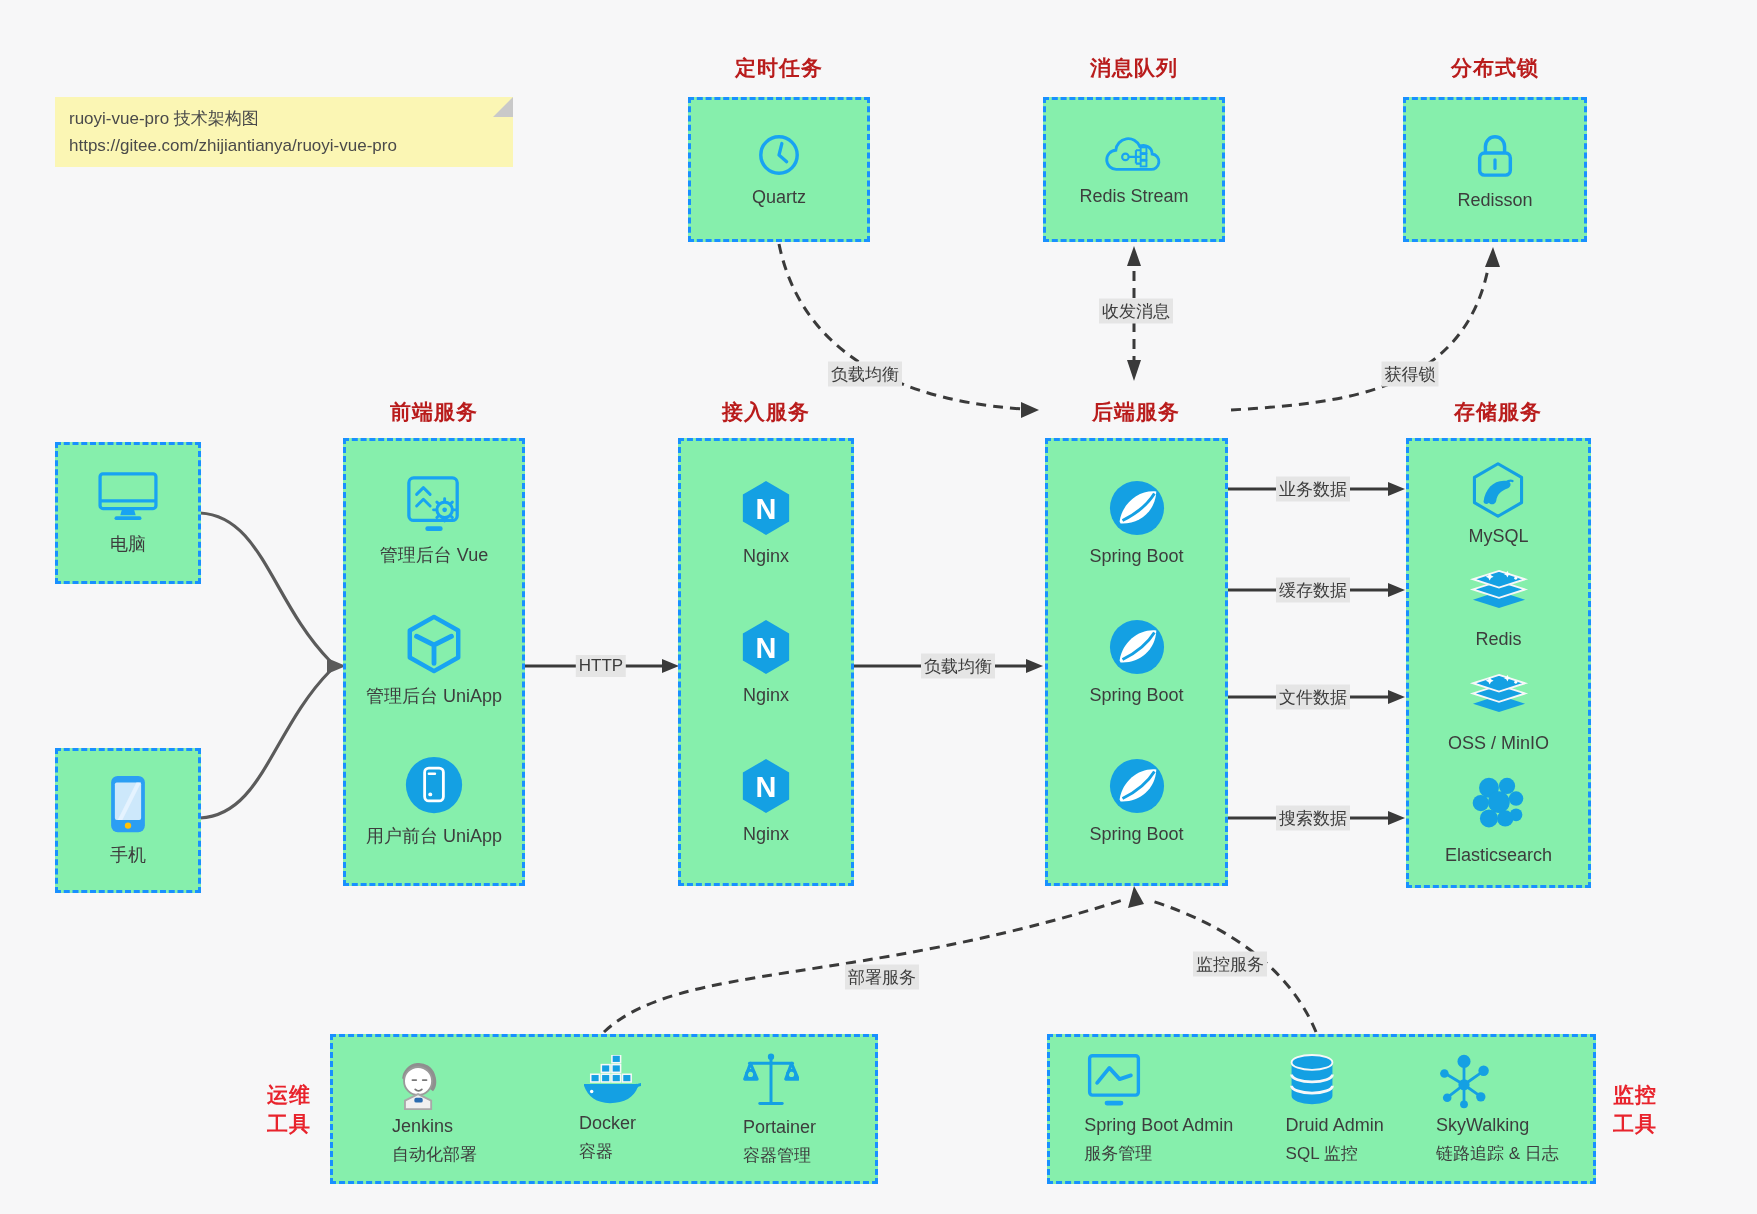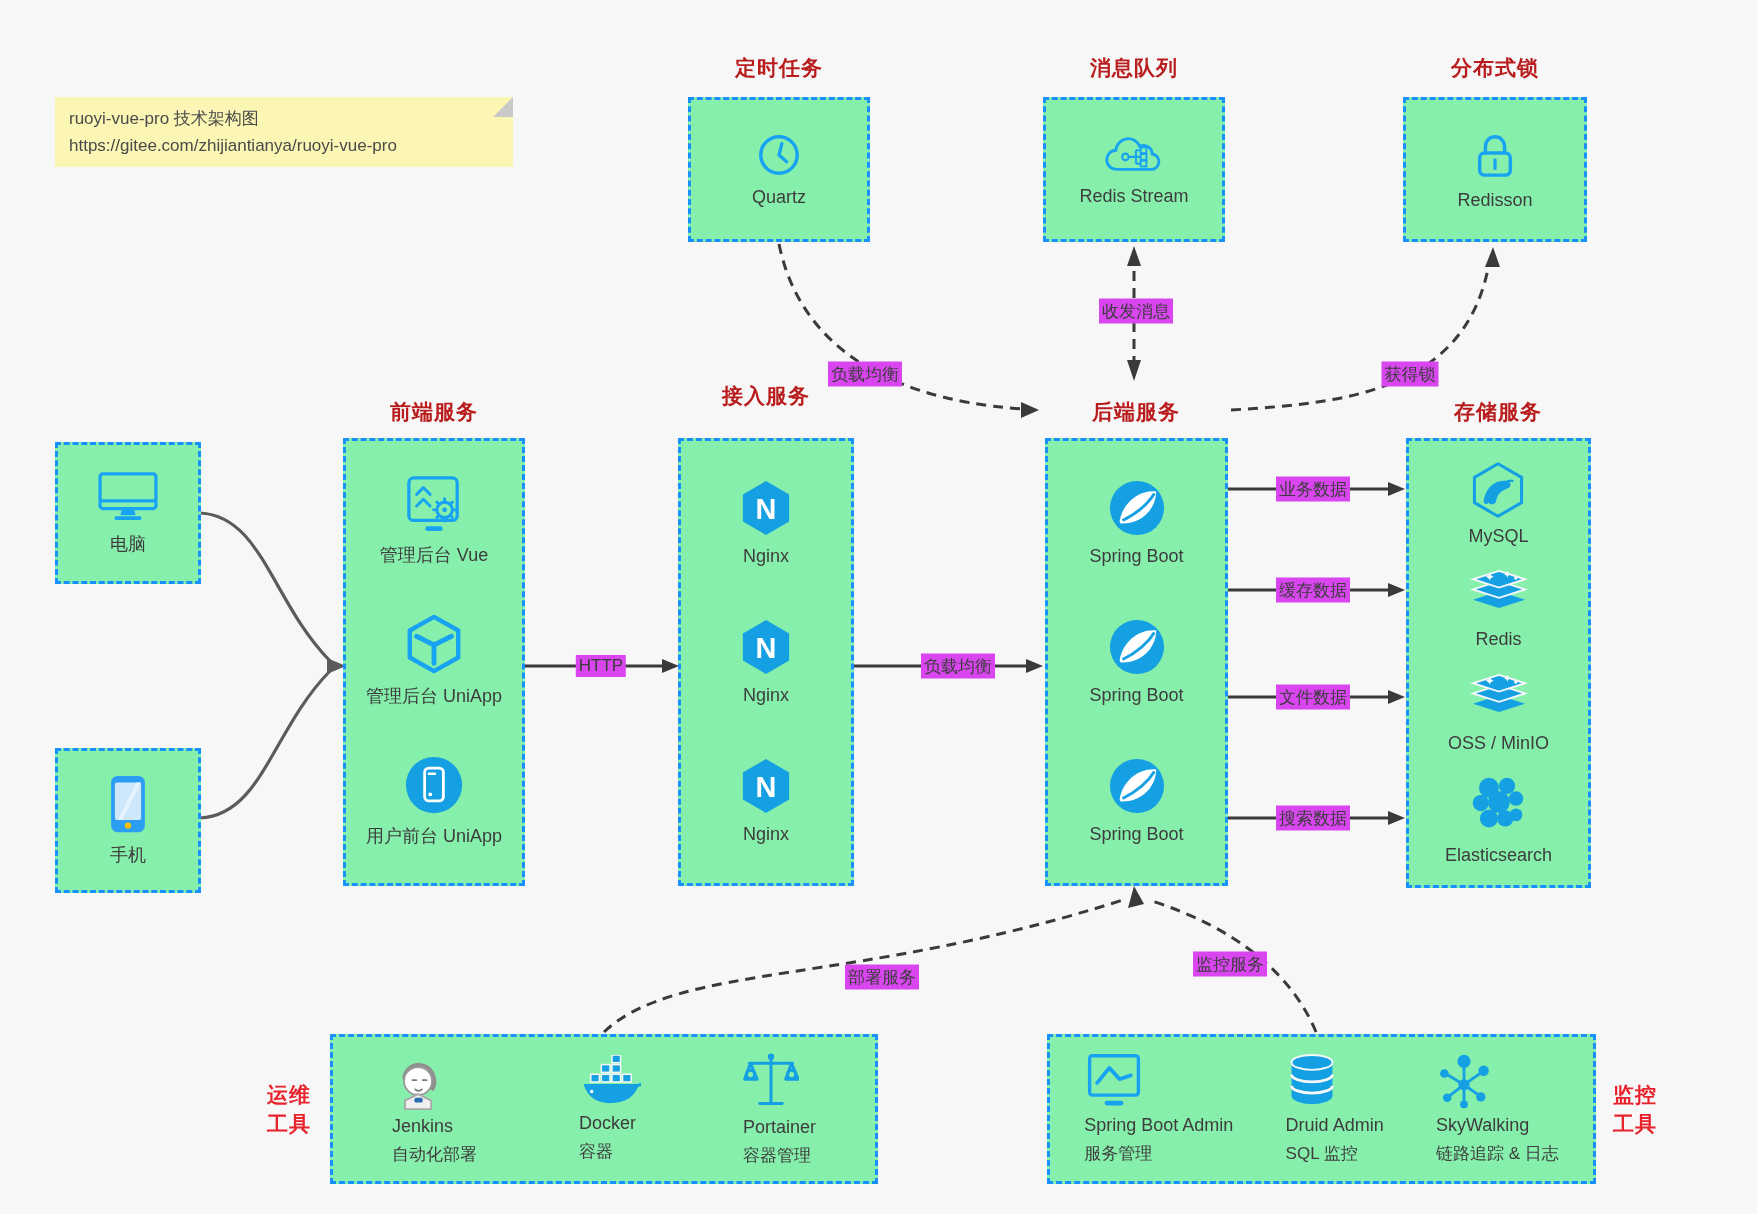--- a/index.html
+++ b/index.html
@@ -12,21 +12,21 @@
   .row-box{display:flex;flex-direction:row;justify-content:space-around;align-items:center;padding:0 8px;}
   .node{display:flex;flex-direction:column;align-items:center;gap:9px;}
   .node-label{font-size:18px;color:#3d3d3d;white-space:nowrap;}
   .tool{display:flex;flex-direction:column;gap:6px;}
   .tool .name{font-size:18px;color:#3d3d3d;white-space:nowrap;}
   .tool .sub{font-size:17px;color:#3d3d3d;white-space:nowrap;}
   .g-title{position:absolute;color:#b91c1c;font-weight:bold;font-size:21px;transform:translate(-50%,-50%);
            white-space:nowrap;z-index:3;letter-spacing:1px;}
   .side-label{position:absolute;color:#e8232c;font-weight:bold;font-size:21px;text-align:center;
               line-height:29px;transform:translate(-50%,-50%);z-index:3;letter-spacing:1px;}
-  .edge-label{position:absolute;font-size:17px;color:#3c3c3c;background:#d946ef;padding:1px 3px;
+  .edge-label{position:absolute;font-size:17px;color:#3c3c3c;background:#e5e5e5;padding:1px 3px;
               transform:translate(-50%,-50%);white-space:nowrap;z-index:4;}
   .note{position:absolute;left:55px;top:97px;width:458px;height:70px;background:#fbf6b4;z-index:2;
         box-sizing:border-box;padding:8px 0 0 14px;font-size:17px;line-height:27px;color:#4a4a4a;}
   .note .fold{position:absolute;top:0;right:0;width:0;height:0;
               border-bottom:20px solid #c9c9c9;border-left:20px solid transparent;}
   svg{display:block;}
 </style>
 </head>
 <body>
 
@@ -75,21 +75,21 @@
   <div class="note">
     <div>ruoyi-vue-pro 技术架构图</div>
     <div>https://gitee.com/zhijiantianya/ruoyi-vue-pro</div>
     <div class="fold"></div>
   </div>
 
   <div class="g-title" style="left:779px;top:68px;">定时任务</div>
   <div class="g-title" style="left:1134px;top:68px;">消息队列</div>
   <div class="g-title" style="left:1495px;top:68px;">分布式锁</div>
   <div class="g-title" style="left:434px;top:412px;">前端服务</div>
-  <div class="g-title" style="left:766px;top:396px;">接入服务</div>
+  <div class="g-title" style="left:766px;top:412px;">接入服务</div>
   <div class="g-title" style="left:1136px;top:412px;">后端服务</div>
   <div class="g-title" style="left:1498px;top:412px;">存储服务</div>
 
   <div class="side-label" style="left:289px;top:1109px;">
     <div>运维</div>
     <div>工具</div>
   </div>
   <div class="side-label" style="left:1635px;top:1109px;">
     <div>监控</div>
     <div>工具</div>

